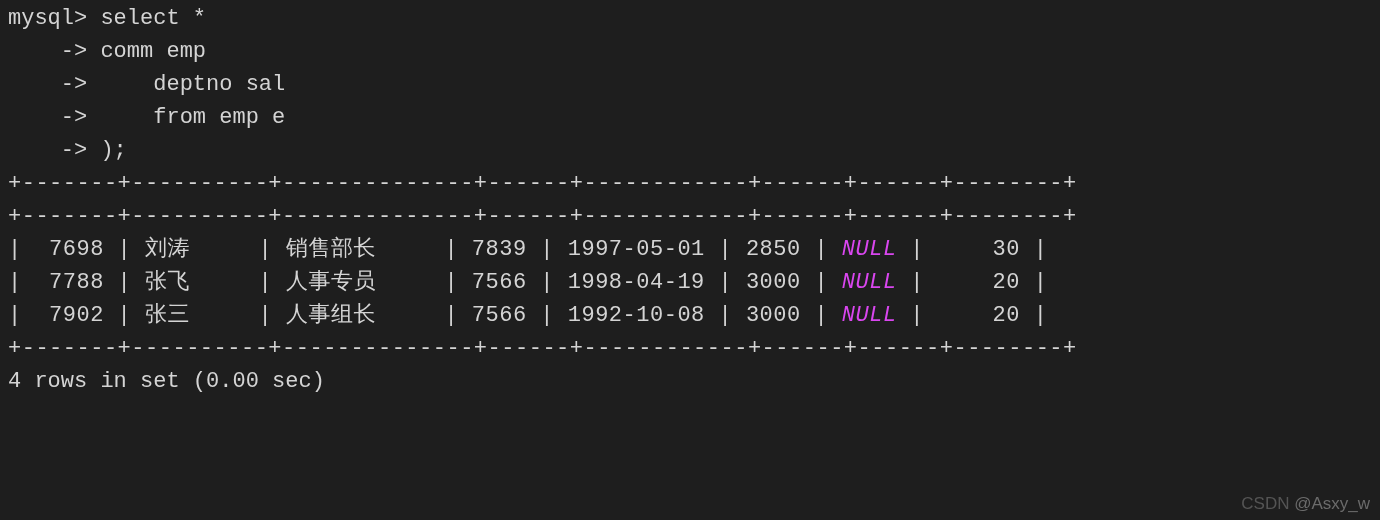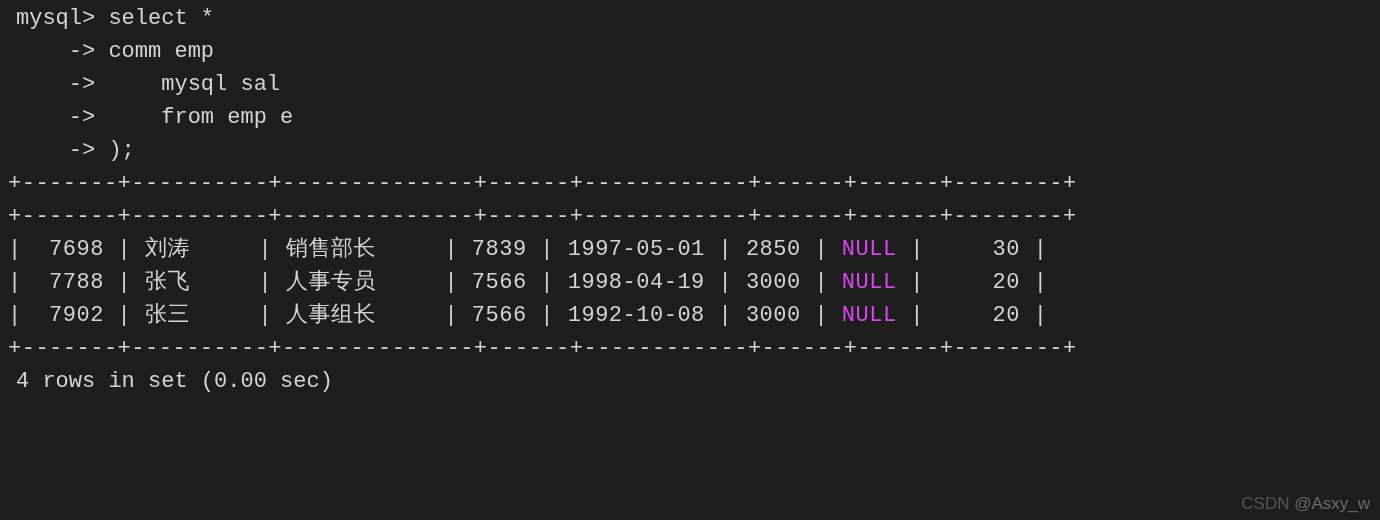--- a/index.html
+++ b/index.html
@@ -8,42 +8,42 @@
       height: 520px;
       background: #1e1e1e;
       font-family: 'Consolas', 'Monaco', 'Courier New', monospace;
       font-size: 22px;
       color: #d4d4d4;
       overflow: hidden;
       line-height: 1.5;
       padding: 2px 0;
       position: relative;
     }
-    .line { white-space: pre; padding-left: 16px; }
+    .line { white-space: pre; padding-left: 8px; }
     .prompt { color: #d4d4d4; }
-    .null { color: #d946ef; font-weight: 500; }
+    .null { color: #d946ef; font-weight: 500; font-style: italic; }
     .table { white-space: pre; padding-left: 8px; letter-spacing: 0.5px; }
     .watermark {
       position: absolute;
       bottom: 4px;
       right: 10px;
       color: #6b6b6b;
       font-size: 17px;
       font-family: Arial, sans-serif;
       letter-spacing: 0;
     }
     .wm-light { opacity: 0.7; }
   </style>
 </head>
 <body>
 
 <div>
   <div class="line"><span class="prompt">mysql&gt; </span><span>select *</span></div>
   <div class="line"><span class="prompt">    -&gt; </span><span>comm emp</span></div>
-  <div class="line"><span class="prompt">    -&gt; </span><span>    mysql sal</span></div>
+  <div class="line"><span class="prompt">    -&gt; </span><span>    deptno sal</span></div>
   <div class="line"><span class="prompt">    -&gt; </span><span>    from emp e</span></div>
   <div class="line"><span class="prompt">    -&gt; </span><span>);</span></div>
 
   <div class="table">+-------+----------+--------------+------+------------+------+------+--------+</div>
   <div class="table">+-------+----------+--------------+------+------------+------+------+--------+</div>
   <div id="rows-container">
       <div class="table">|  7698 | 刘涛     | 销售部长     | 7839 | 1997-05-01 | 2850 | <span class="null">NULL</span> |     30 |</div>
       <div class="table">|  7788 | 张飞     | 人事专员     | 7566 | 1998-04-19 | 3000 | <span class="null">NULL</span> |     20 |</div>
       <div class="table">|  7902 | 张三     | 人事组长     | 7566 | 1992-10-08 | 3000 | <span class="null">NULL</span> |     20 |</div>
     </div>

